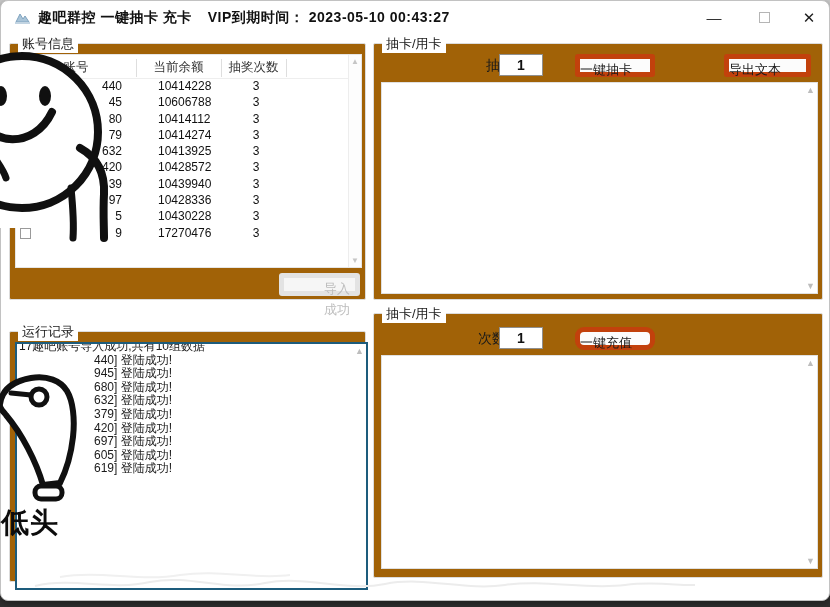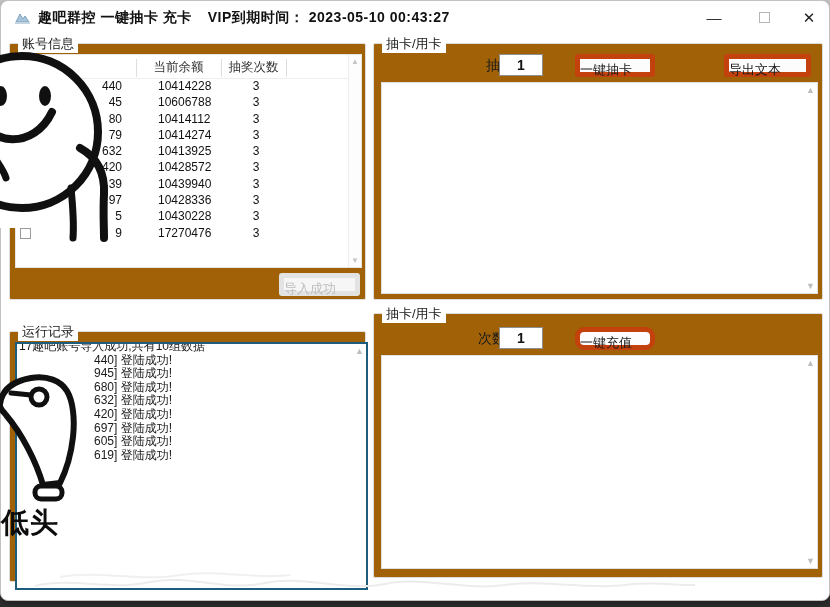--- a/index.html
+++ b/index.html
@@ -93,20 +93,21 @@
     <div class="wc wc-min">—</div>
     <div class="wc wc-max"><i></i></div>
     <div class="wc wc-close">✕</div>
   </div>
 
   <div class="gbox" id="g-account">
     <span class="glabel">账号信息</span>
 
     <div class="table">
       <div class="thead">
+        <span class="h-acct">账号</span>
         <span class="h-bal">当前余额</span>
         <span class="h-cnt">抽奖次数</span>
         <span class="vsep" style="left:120px"></span>
         <span class="vsep" style="left:205px"></span>
         <span class="vsep" style="left:270px"></span>
       </div>
       <div class="tbody">
           <div class="trow">
             <span class="cb"></span>
             <span class="c-acct">440</span>
@@ -167,21 +168,21 @@
             <span class="c-bal">17270476</span>
             <span class="c-cnt">3</span>
           </div>
         </div>
       <div class="t-scroll">
         <span class="arr" style="top:2px">▲</span>
         <span class="arr" style="bottom:2px">▼</span>
       </div>
     </div>
 
-    <div class="btn btn-disabled" style="left:269px; top:229px; width:81px;">导入成功</div>
+    <div class="btn btn-disabled" style="left:269px; top:229px; width:81px;padding-left:40px;">导入成功</div>
   </div>
 
   <div class="gbox" id="g-draw">
     <span class="glabel">抽卡/用卡</span>
     <span class="field-label" style="left:112px; top:13px;">抽卡</span>
     <div class="numinput" style="left:125px; top:10px;">1</div>
     <div class="btn" style="left:201px; top:10px; width:80px;">一键抽卡</div>
     <div class="btn" style="left:350px; top:10px; width:87px;">导出文本</div>
     <div class="bigbox" style="left:7px; top:38px; width:437px; height:212px;">
       <span class="sb-up">▲</span>
@@ -191,20 +192,21 @@
 
   <div class="gbox" id="g-log">
     <span class="glabel">运行记录</span>
     <div class="logbox">
       <div class="logcontent" id="log-lines">
         <div class="log-first">17趣吧账号导入成功,共有10组数据</div>
       <div class="logline">440] 登陆成功!</div>
           <div class="logline">945] 登陆成功!</div>
           <div class="logline">680] 登陆成功!</div>
           <div class="logline">632] 登陆成功!</div>
+          <div class="logline">379] 登陆成功!</div>
           <div class="logline">420] 登陆成功!</div>
           <div class="logline">697] 登陆成功!</div>
           <div class="logline">605] 登陆成功!</div>
           <div class="logline">619] 登陆成功!</div>
         </div>
       <span class="sb-up">▲</span>
     </div>
   </div>
 
   <div class="gbox" id="g-charge">

